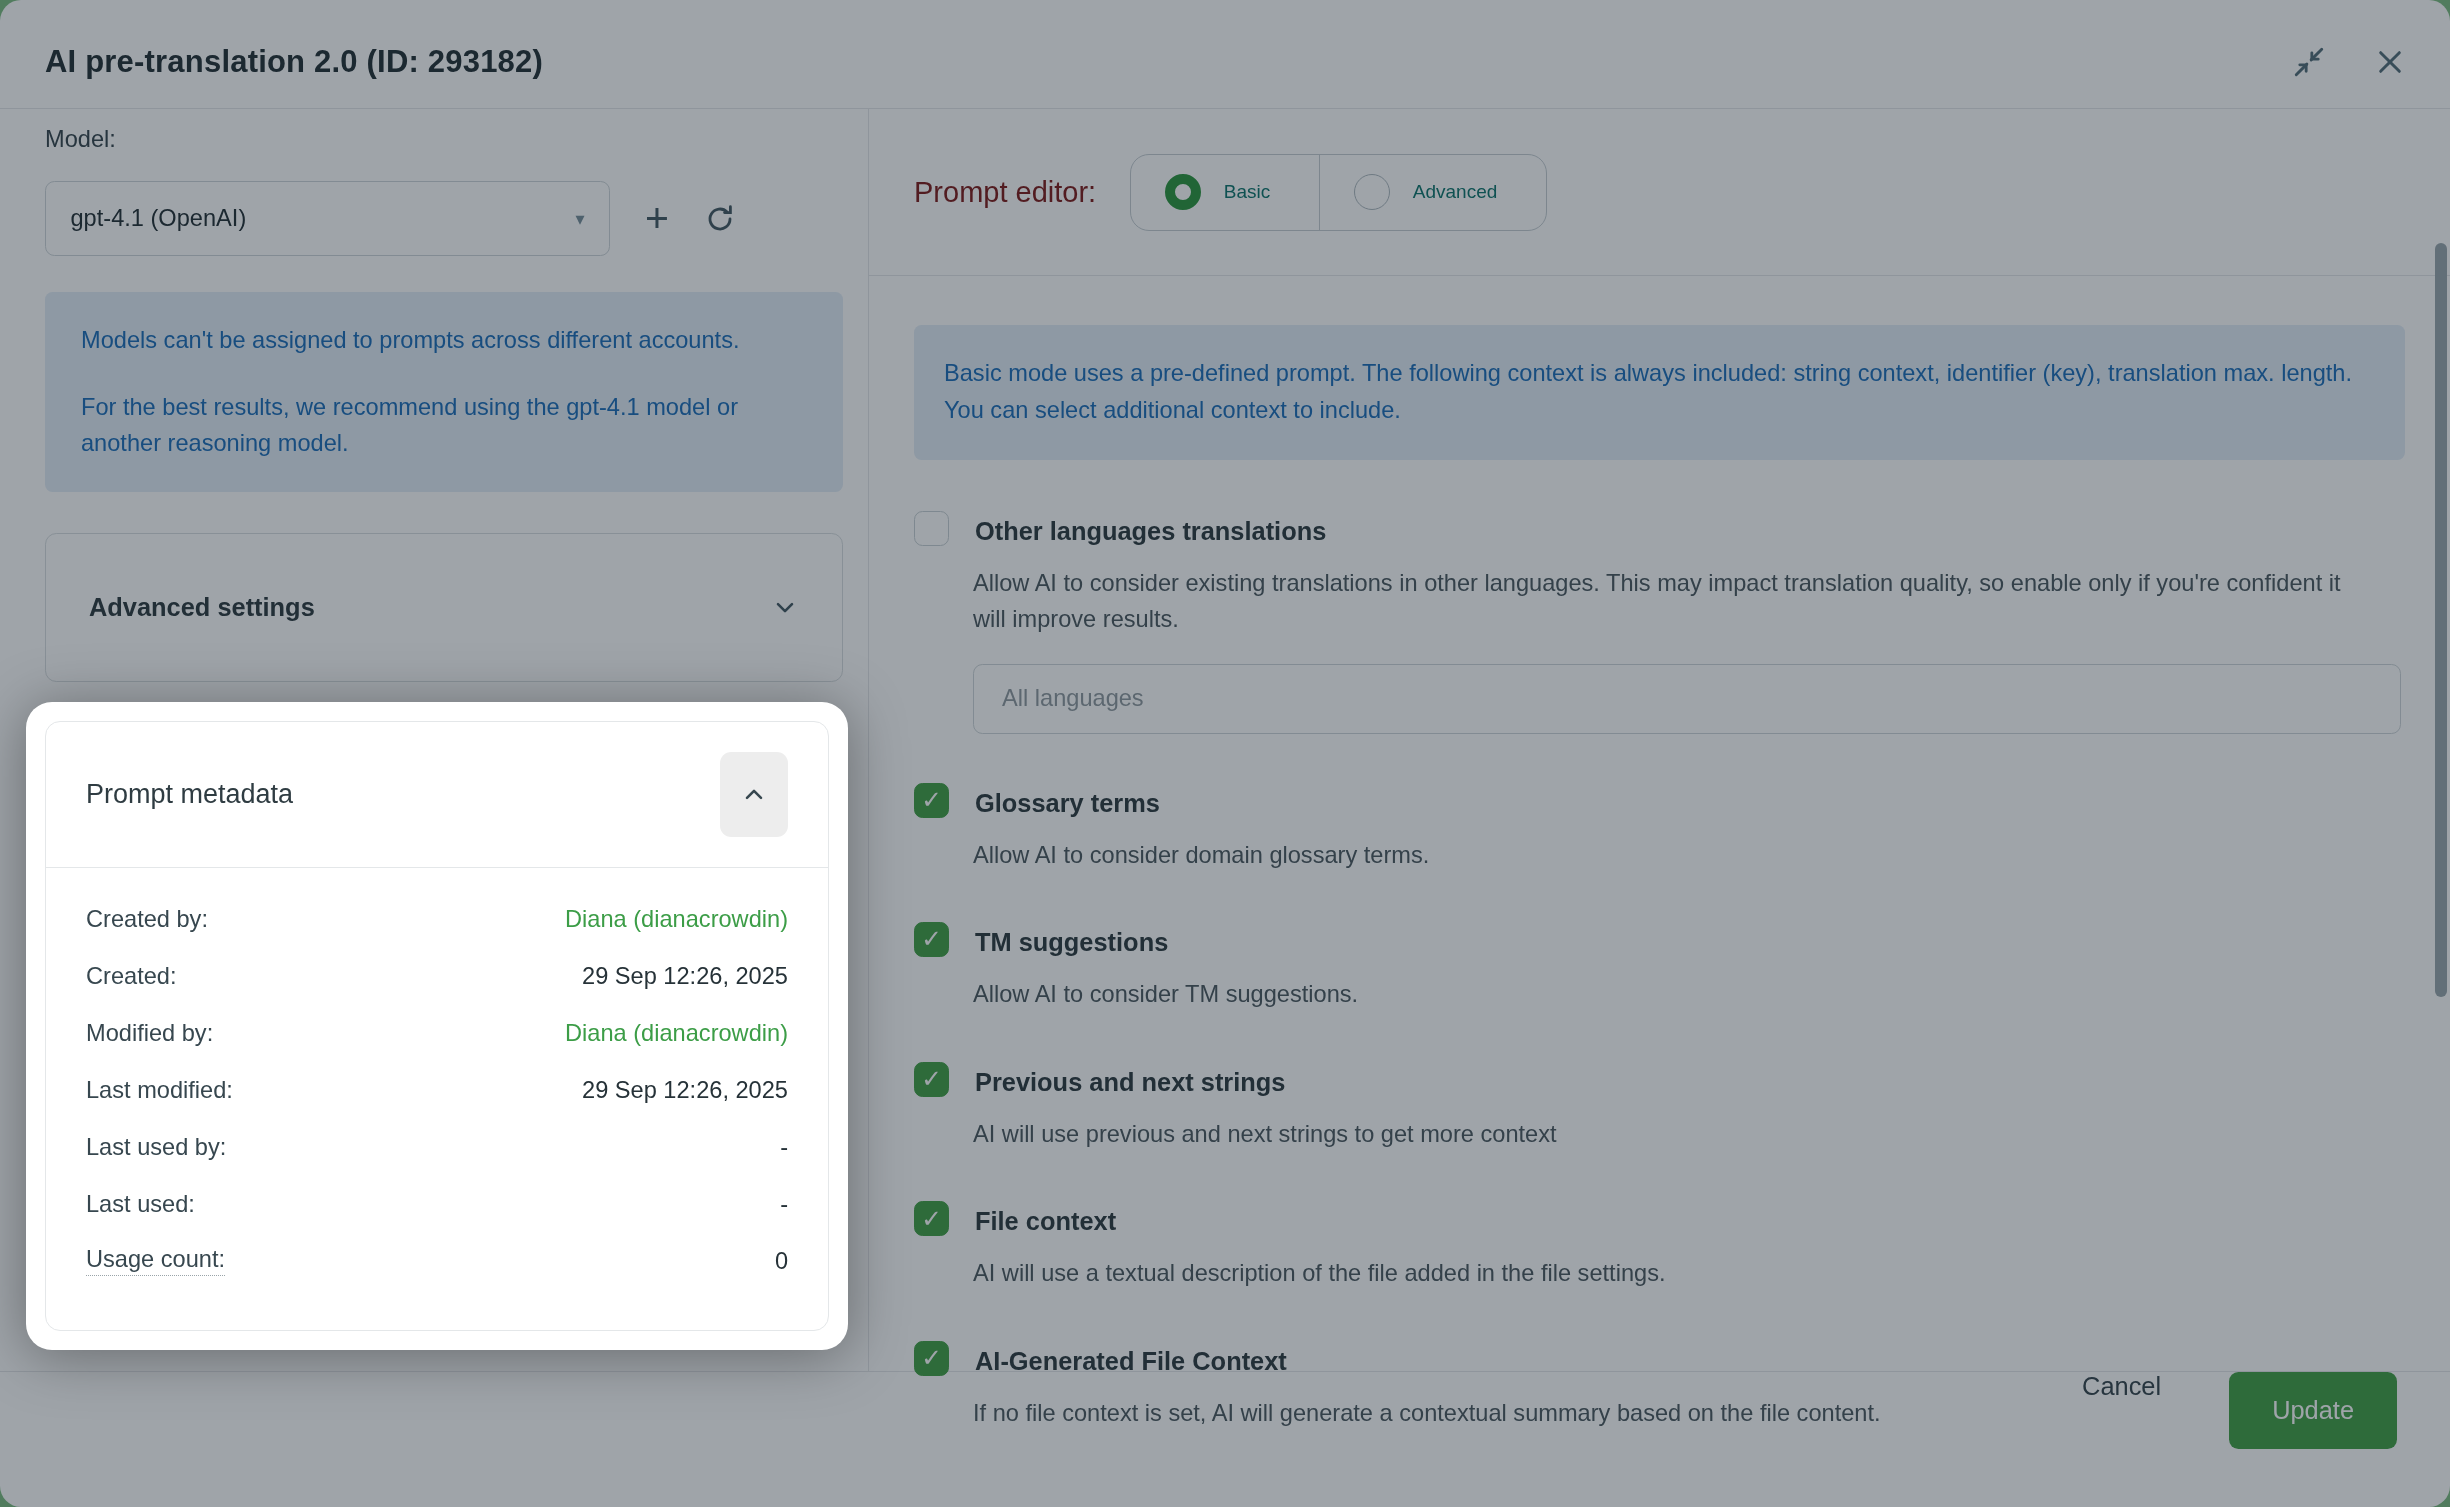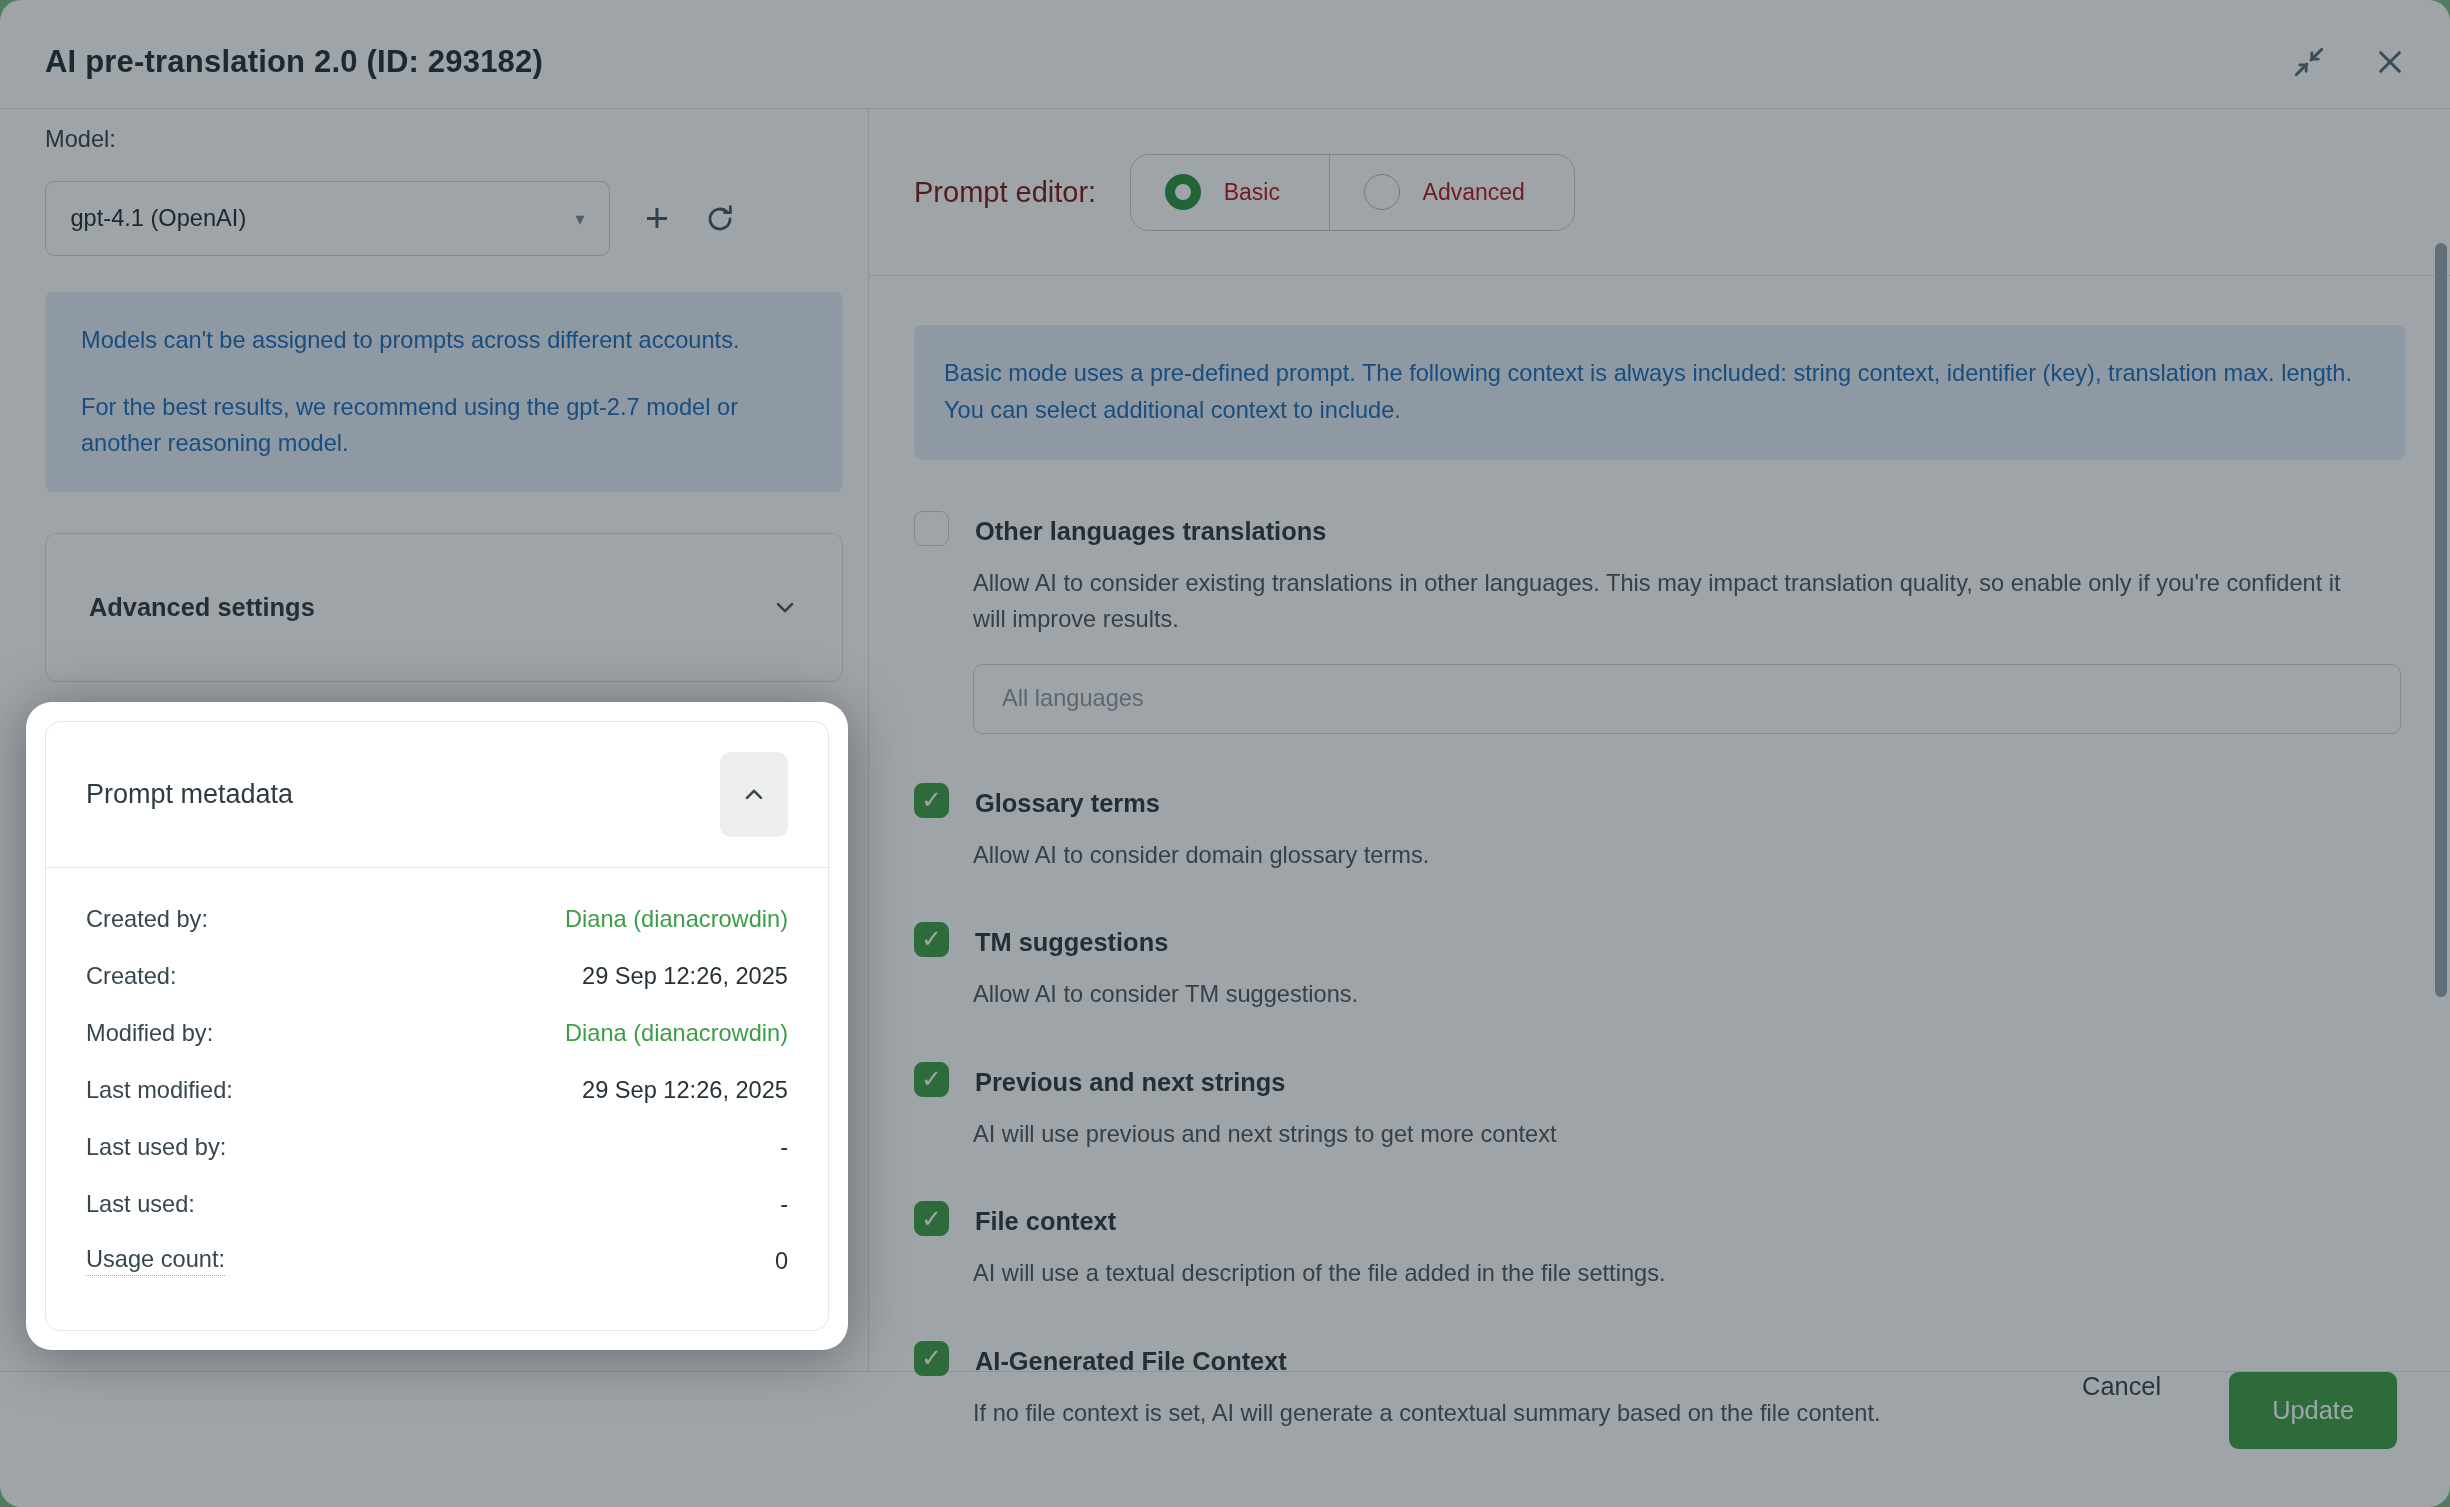--- a/index.html
+++ b/index.html
@@ -42,21 +42,21 @@
   .chev{color:#455a64;display:flex;}
 
   
   .right-pane{flex:1;display:flex;flex-direction:column;min-width:0;position:relative;}
   .rp-header{flex:none;height:167px;border-bottom:0.9px solid #e4e7e9;display:flex;
     align-items:center;padding-left:45px;}
   .rp-label{font-size:29px;color:#7f1d1d;}
   .segmented{margin-left:34px;display:flex;height:77px;border:0.9px solid #c6ced3;border-radius:19px;overflow:hidden;}
   .seg{display:flex;align-items:center;gap:22.6px;padding:0 49px 0 34px;cursor:pointer;}
   .seg + .seg{border-left:0.9px solid #c6ced3;}
-  .seg-label{font-size:23px;color:#b91c1c;}
+  .seg-label{font-size:19px;color:#0f766e;}
   .radio{width:36px;height:36px;border-radius:50%;border:1.9px solid #aeb9bf;background:#fff;flex:none;}
   .radio.on{border:10.4px solid #2e9640;}
 
   .rp-content{flex:1;padding:49px 45px 0;}
   .rp-info{background:#e3edf7;border-radius:7.5px;padding:30px 30px;color:#1e6fba;
     font-size:23.6px;line-height:1.58;margin-bottom:51px;max-width:1494px;}
   .opt{margin-bottom:49px;}
   .opt-head{display:flex;align-items:flex-end;gap:26px;}
   .cbx{width:35px;height:35px;border-radius:8.5px;flex:none;margin-top:0;background:#fff;
     border:1.9px solid #c9d1d5;display:flex;align-items:center;justify-content:center;cursor:pointer;}
@@ -128,21 +128,21 @@
         <div class="icon-refresh">
           <svg width="32" height="32" viewBox="0 0 24 24" fill="none" stroke="currentColor" stroke-width="2.1" stroke-linecap="round">
             <path d="M19.5 12 a7.5 7.5 0 1 1 -2.2 -5.3"></path>
             <polyline points="19.8 2.8 19.8 7.2 15.4 7.2" fill="none"></polyline>
           </svg>
         </div>
       </div>
 
       <div class="info-box">
         <p>Models can't be assigned to prompts across different accounts.</p>
-        <p>For the best results, we recommend using the gpt-2.7 model or another reasoning model.</p>
+        <p>For the best results, we recommend using the gpt-4.1 model or another reasoning model.</p>
       </div>
 
       <div class="adv-card">
         <span class="adv-title">Advanced settings</span>
         <span class="chev">
           <svg width="28" height="28" viewBox="0 0 24 24" fill="none" stroke="currentColor" stroke-width="2.2" stroke-linecap="round" stroke-linejoin="round">
               <polyline points="6 9.5 12 15.5 18 9.5"></polyline>
             </svg>
         </span>
       </div>

